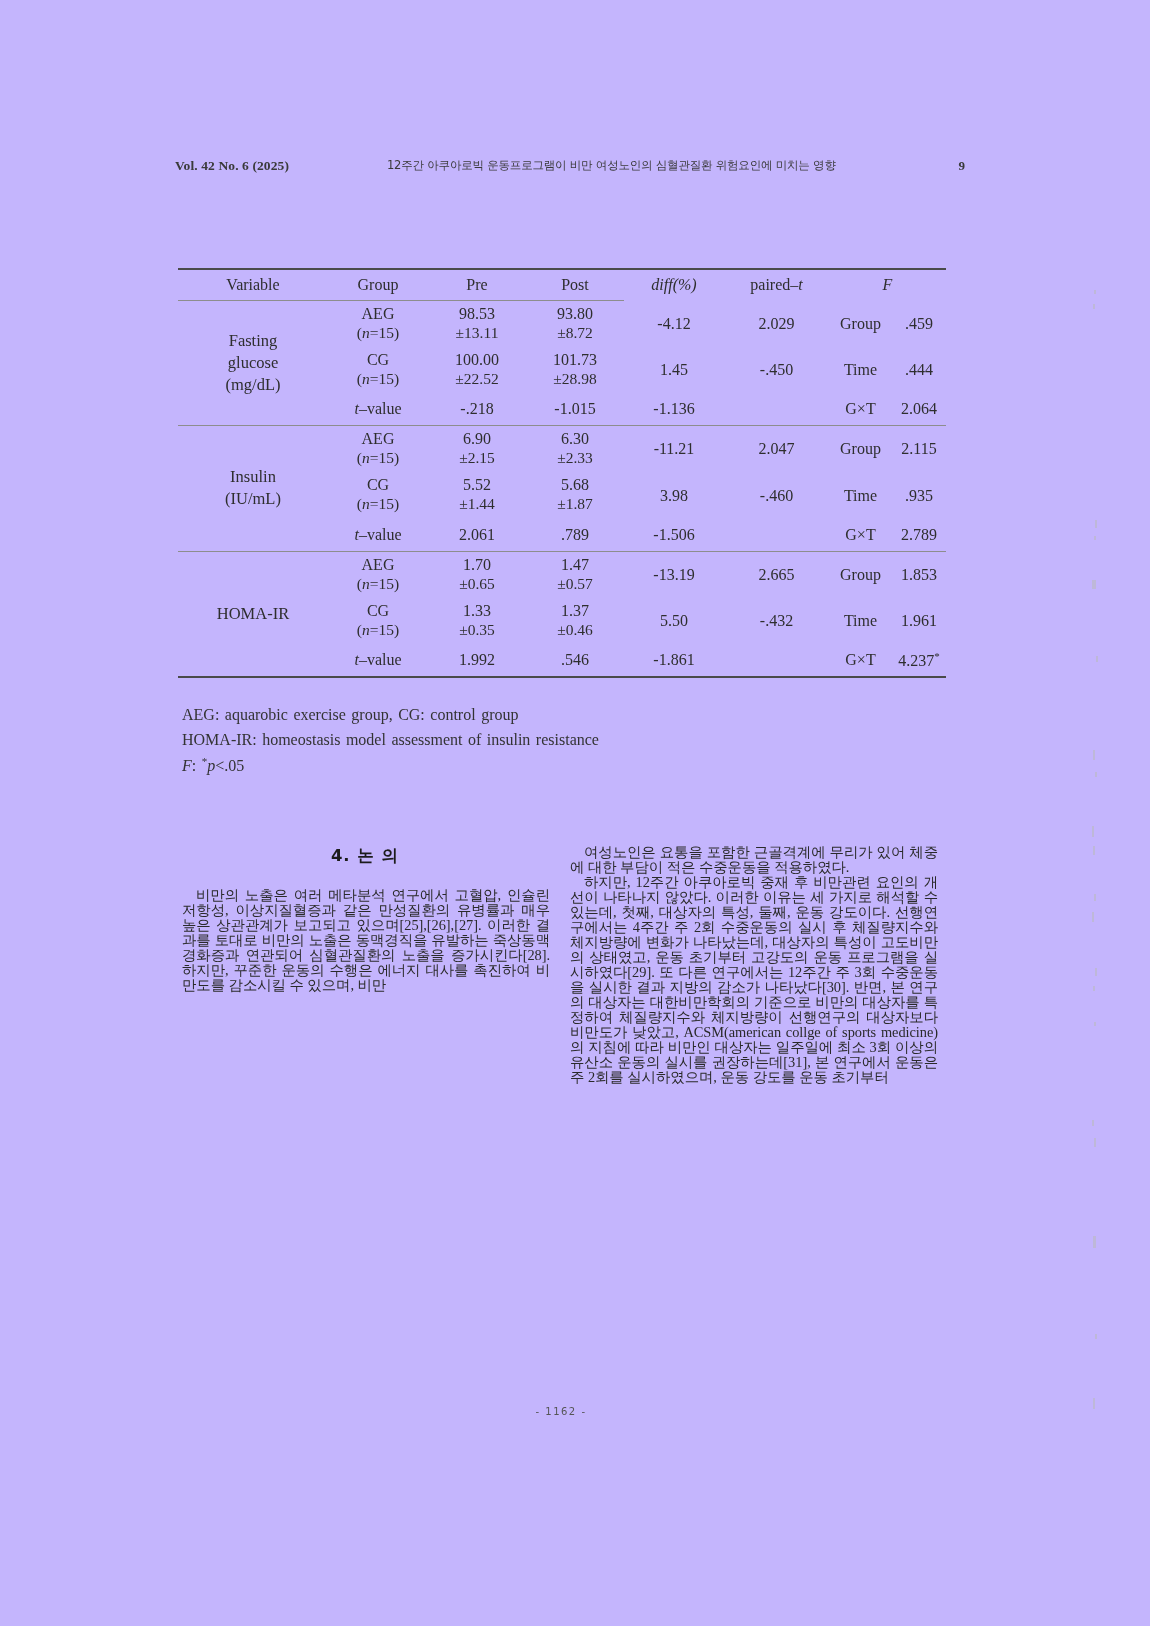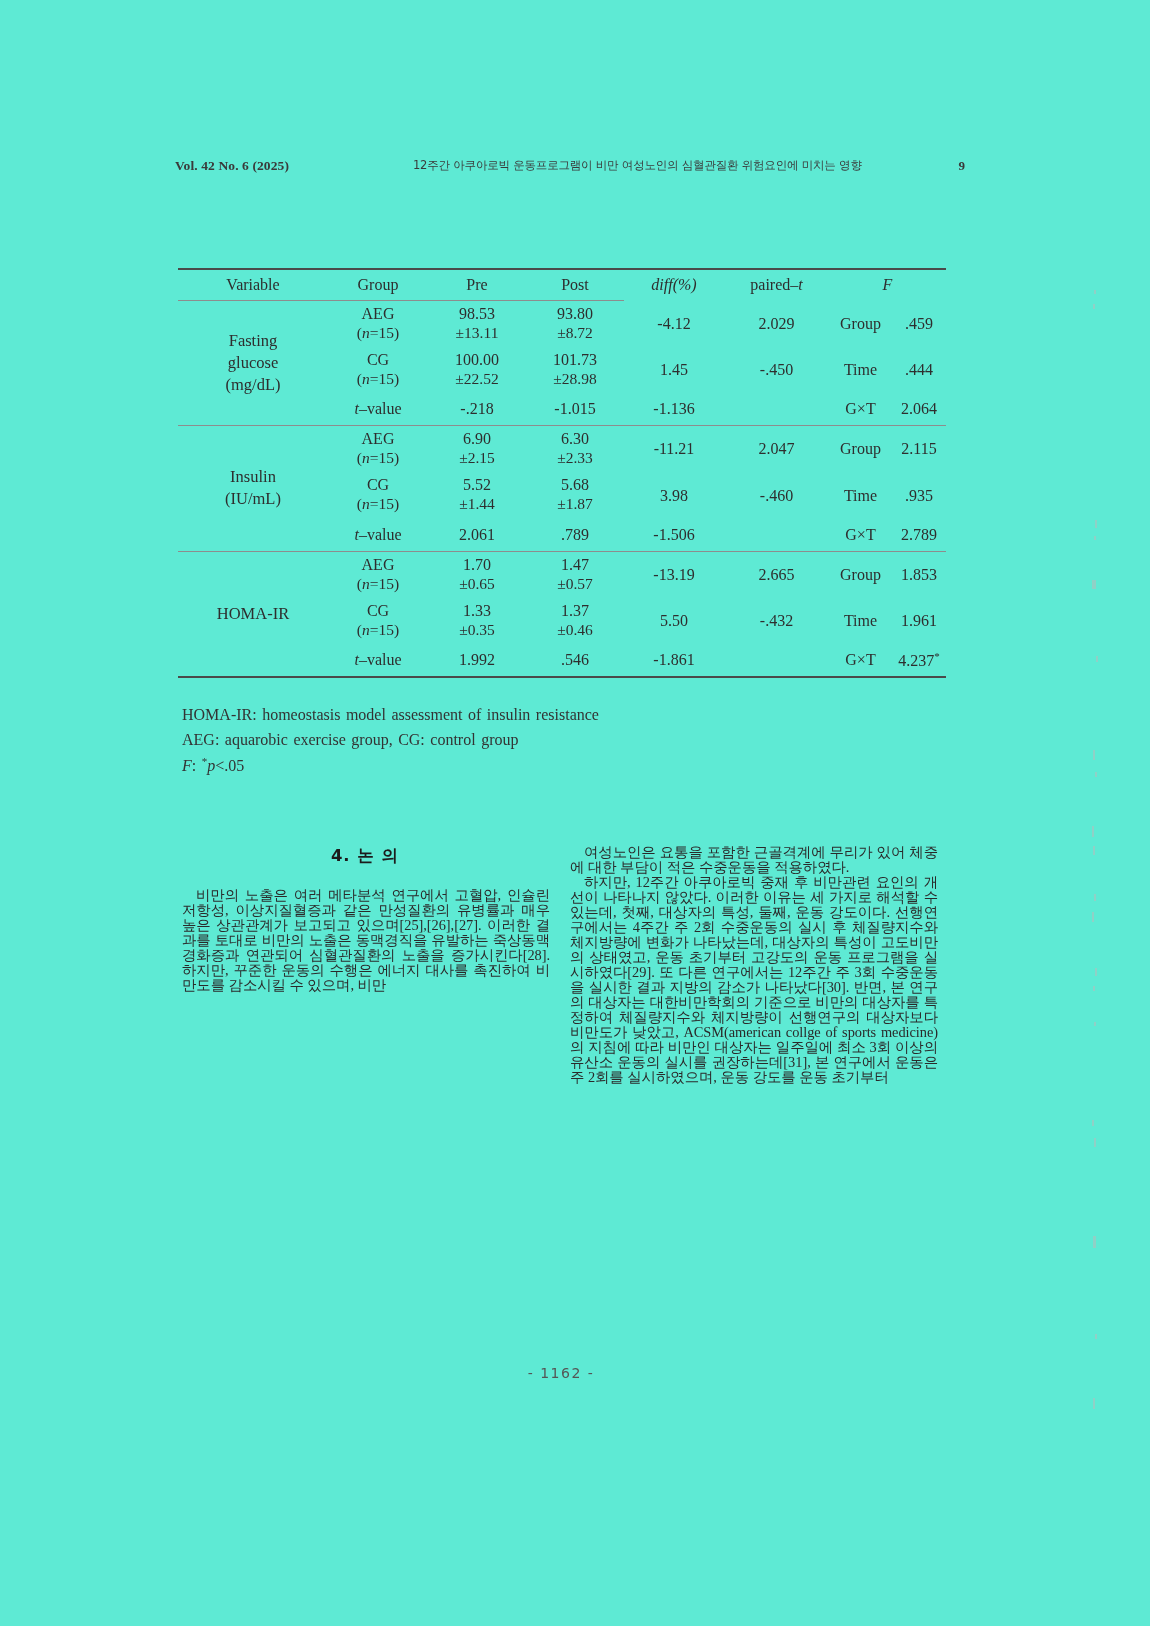--- a/index.html
+++ b/index.html
@@ -13,21 +13,21 @@
     position: relative;
     font-family: "Liberation Serif", "DejaVu Serif", serif;
     color: #2b2b2b;
     overflow: hidden;
   }
   .page {
     position: absolute;
     left: 0; top: 0;
     width: 1150px;
     height: 1626px;
-    background: #5eead4;
+    background: #c4b5fd;
   }
 
   
   .runhead {
     position: absolute;
     left: 175px;
     top: 158px;
     width: 790px;
     height: 20px;
     font-size: 13.5px;
@@ -39,21 +39,20 @@
     left: 0; top: 0;
     font-weight: bold;
     letter-spacing: .1px;
   }
   .runhead .title {
     position: absolute;
     left: 212px; top: 0;
     font-family: "DejaVu Sans", sans-serif;
     font-size: 11.5px;
     letter-spacing: -.2px;
-    margin-left: 26px;
   }
   .runhead .pageno {
     position: absolute;
     right: 0; top: 0;
     font-weight: bold;
     font-size: 13px;
   }
 
   
   .tbl-caption {
@@ -183,25 +182,25 @@
   .col.right { left: 570px; top: 845px; }
   .col p {
     margin: 0;
     text-indent: 14px;
   }
 
   
   .footer {
     position: absolute;
     left: 0;
-    top: 1365px;
+    top: 1406px;
     width: 1122px;
     text-align: center;
     font-family: "DejaVu Sans", sans-serif;
-    font-size: 14px;
+    font-size: 10px;
     color: #555;
     letter-spacing: 1.5px;
   }
 
   
   .speckles {
     position: absolute;
     left: 1090px;
     top: 280px;
     width: 40px;
@@ -411,22 +410,22 @@
         </tr>
 
         <tr class="rule-bottom">
             <td colspan="8"></td>
           </tr>
       </tbody>
     </table>
   </div>
 
   <div class="tbl-notes">
+    <div>AEG: aquarobic exercise group, CG: control group</div>
     <div>HOMA-IR: homeostasis model assessment of insulin resistance</div>
-    <div>AEG: aquarobic exercise group, CG: control group</div>
     <div><span class="it">F</span>: <span class="star">*</span><span class="it">p</span>&lt;.05</div>
   </div>
 
   <div class="sec-heading">4. 논 의</div>
 
   <div class="col left">
     <p>비만의 노출은 여러 메타분석 연구에서 고혈압, 인슐린 저항성, 이상지질혈증과 같은 만성질환의 유병률과 매우 높은 상관관계가 보고되고 있으며[25],[26],[27]. 이러한 결과를 토대로 비만의 노출은 동맥경직을 유발하는 죽상동맥경화증과 연관되어 심혈관질환의 노출을 증가시킨다[28]. 하지만, 꾸준한 운동의 수행은 에너지 대사를 촉진하여 비만도를 감소시킬 수 있으며, 비만</p>
   </div>
 
   <div class="col right">

